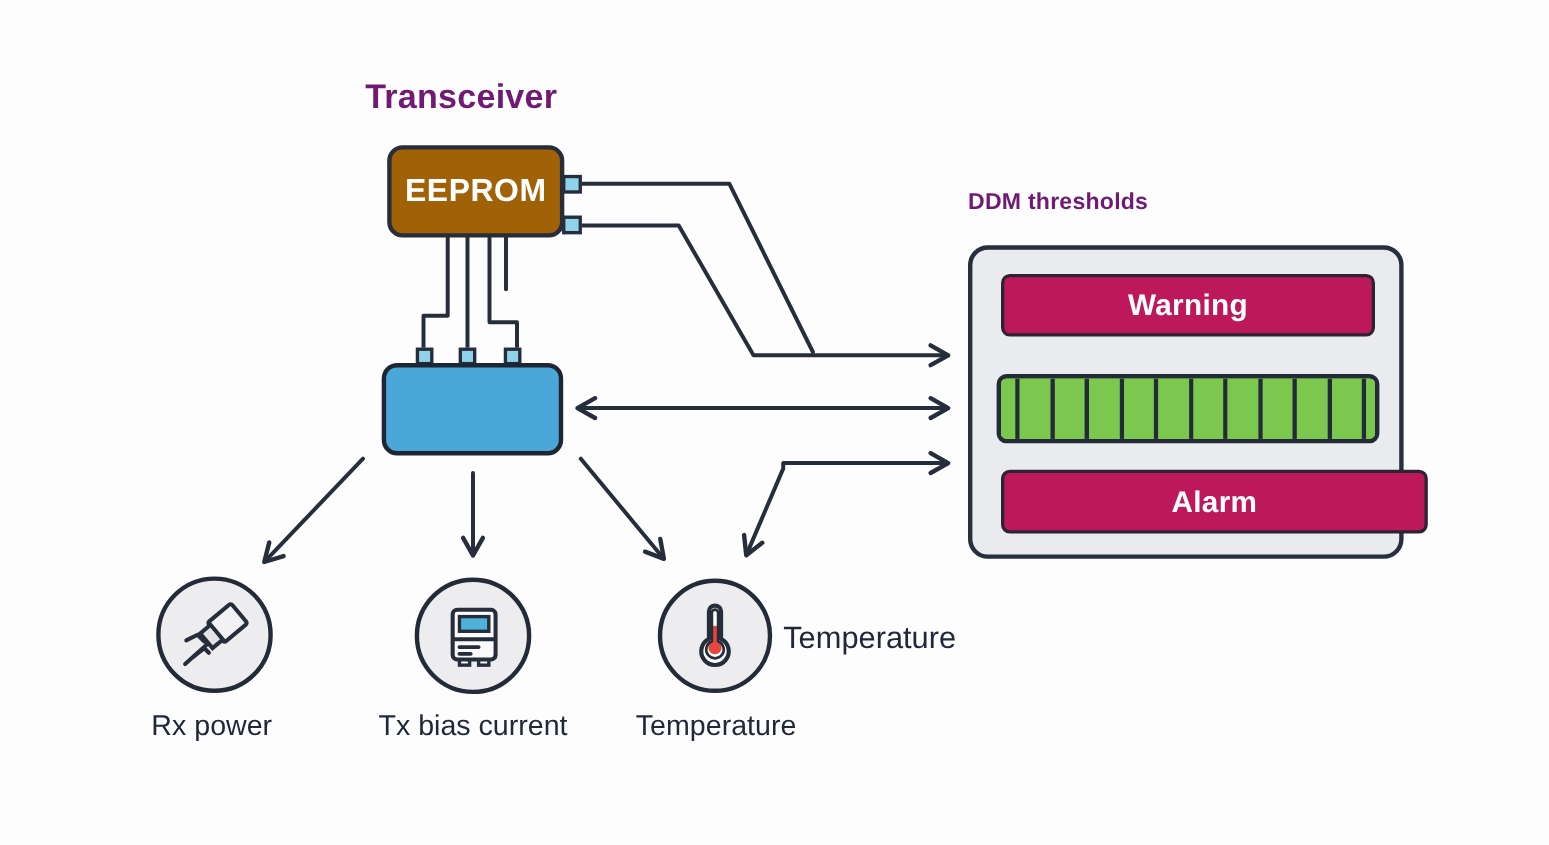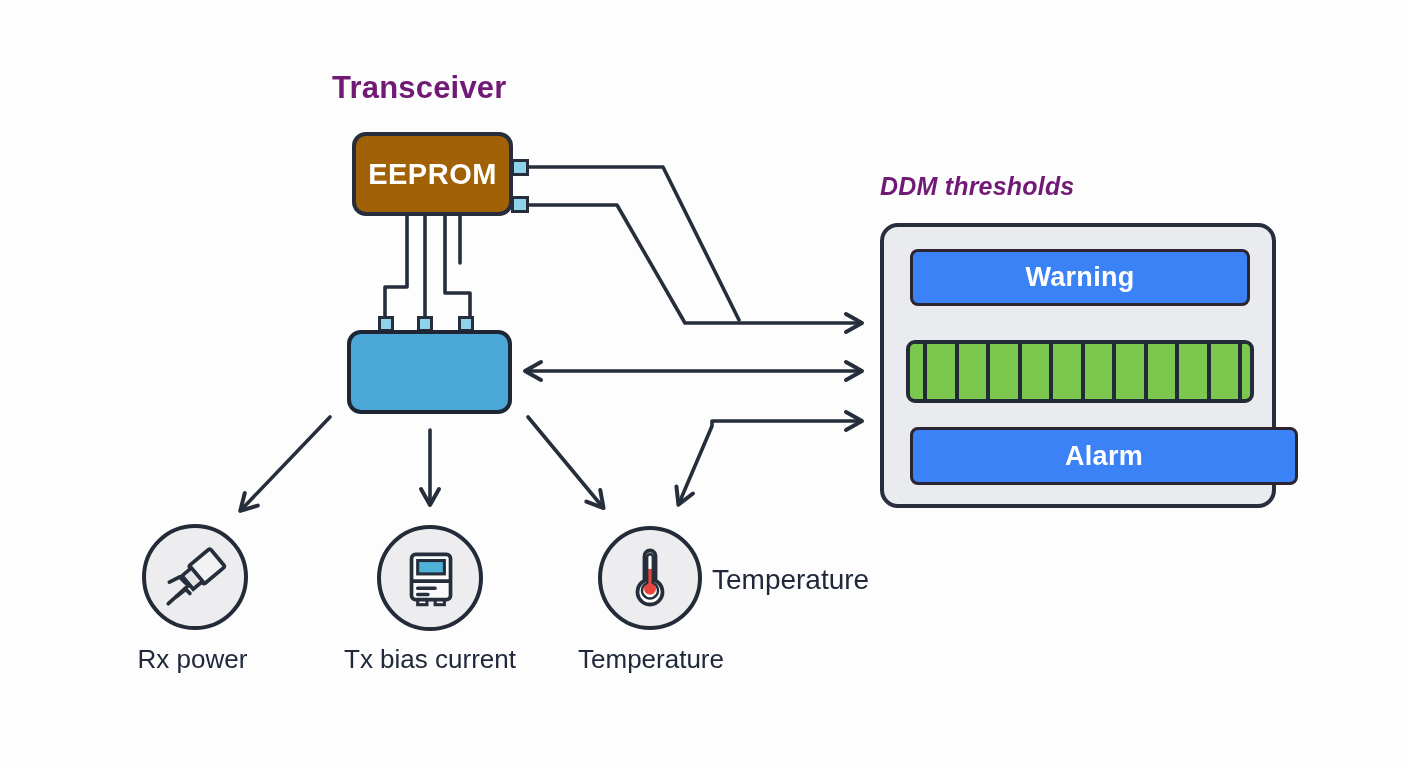--- a/index.html
+++ b/index.html
@@ -24,23 +24,23 @@
   }
   .dsp-box{
     left:347px;top:330px;width:165px;height:84px;z-index:3;
     background:#4aa7d7;border:4px solid #1f2633;border-radius:14px;box-sizing:border-box;
   }
 
   .ddm-panel{
     left:880px;top:223px;width:396px;height:285px;z-index:3;
     background:#e9ebee;border:4px solid #272e3d;border-radius:18px;box-sizing:border-box;
   }
-  .ddm-title{left:880px;top:172px;width:396px;font-size:25px;font-style:italic;}
+  .ddm-title{left:880px;top:172px;width:396px;font-size:21px;}
   .threshold-bar{
-    position:absolute;background:#3b82f6;border:3.5px solid #2c2431;border-radius:8px;
+    position:absolute;background:#be185d;border:3.5px solid #2c2431;border-radius:8px;
     display:flex;align-items:center;justify-content:center;box-sizing:border-box;
     color:#ffffff;font-size:27px;font-weight:700;letter-spacing:.3px;
   }
   .bar-warning{left:26px;top:22px;width:340px;height:57px;}
   .bar-alarm{left:26px;top:200px;width:388px;height:58px;}
   .gauge{
     position:absolute;left:22px;top:113px;width:348px;height:63px;box-sizing:border-box;
     border:4px solid #242b38;border-radius:9px;background:#7cc84f;
     display:flex;overflow:hidden;
   }

